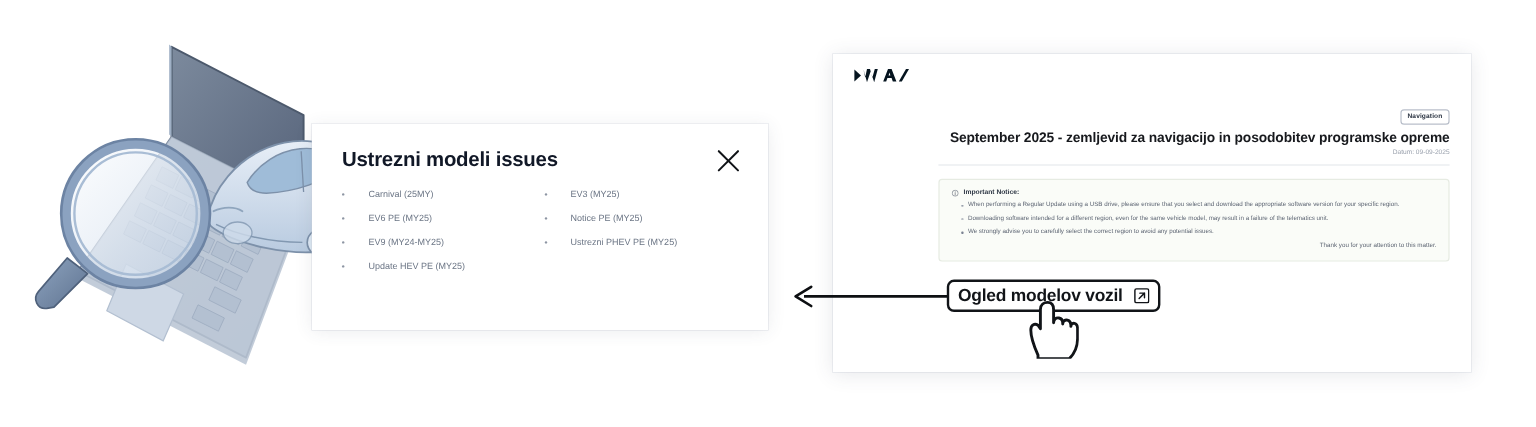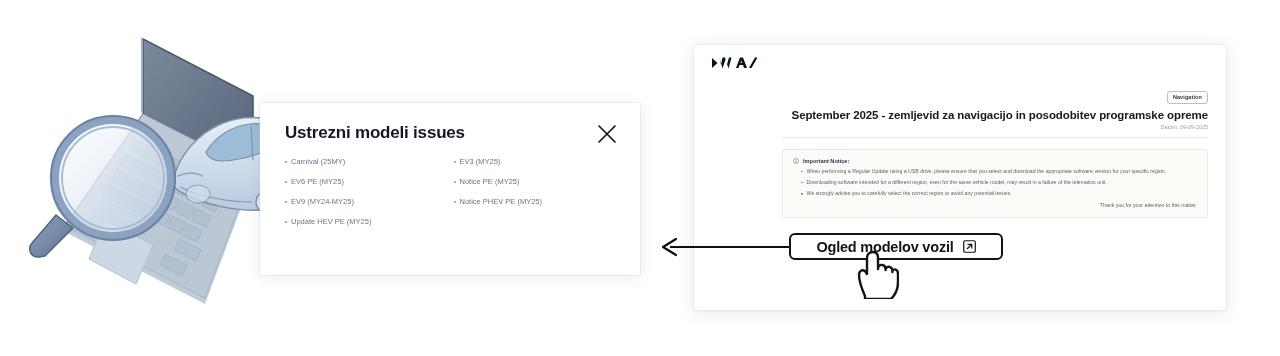--- a/index.html
+++ b/index.html
@@ -30,21 +30,21 @@
     position:absolute;right:22px;top:20px;width:22px;height:22px;
     cursor:pointer;
   }
   .close-x svg{display:block;}
   .models-cols{
     position:absolute;left:25px;top:55px;right:18px;
     display:flex;
   }
   .models-col{width:50%;}
   .m-item{
-    display:flex;align-items:flex-start;gap:4px;
+    display:flex;align-items:flex-start;gap:20px;
     font-size:7.5px;color:#6b7585;line-height:1;
     height:20px;
   }
   .m-bullet{
     display:inline-block;width:2px;height:2px;background:#8d95a3;border-radius:50%;
     margin-top:3px;flex:none;
   }
 
   
   .doc-panel{
@@ -88,21 +88,21 @@
   .notice-list{margin:5px 0 0 0;padding:0;list-style:none;}
   .notice-list li{
     display:flex;align-items:flex-start;gap:4px;
     font-size:5.2px;color:#5d6573;line-height:1;margin-bottom:6px;
   }
   .n-bullet{display:inline-block;width:1.6px;height:1.6px;background:#7a8292;border-radius:50%;margin-top:2px;flex:none;margin-left:8px;}
   .notice-thanks{font-size:5.2px;color:#5d6573;margin-top:1px;}
 
   
   .cta-btn{
-    position:absolute;left:789px;top:233px;width:214px;height:27px;
+    position:absolute;left:789px;top:233px;width:178px;height:27px;
     background:#ffffff;border:2.5px solid #111418;border-radius:6px;
     display:flex;align-items:center;justify-content:center;gap:9px;
     box-sizing:border-box;cursor:pointer;z-index:6;
   }
   .cta-label{font-size:14.5px;font-weight:bold;color:#111418;letter-spacing:-.2px;}
   .ext-ic{width:13px;height:13px;flex:none;}
   .arrow-line{position:absolute;left:660px;top:233px;width:135px;height:28px;z-index:5;}
   .cursor{position:absolute;left:853px;top:249px;width:46px;height:50px;z-index:7;}
 </style>
 </head>
@@ -230,21 +230,21 @@
           <div class="m-item">
             <span class="m-bullet"></span>
             <span>EV3 (MY25)</span>
           </div>
           <div class="m-item">
             <span class="m-bullet"></span>
             <span>Notice PE (MY25)</span>
           </div>
           <div class="m-item">
             <span class="m-bullet"></span>
-            <span>Notice PHEV PE (MY25)</span>
+            <span>Ustrezni PHEV PE (MY25)</span>
           </div>
         </div>
       </div>
     </div>
   </div>
 
   <div class="doc-panel">
 
     <svg class="kia-logo" viewBox="0 0 96 32">
       <path d="M4 6 L4 26 L15 16 Z" fill="#05141f"></path>

